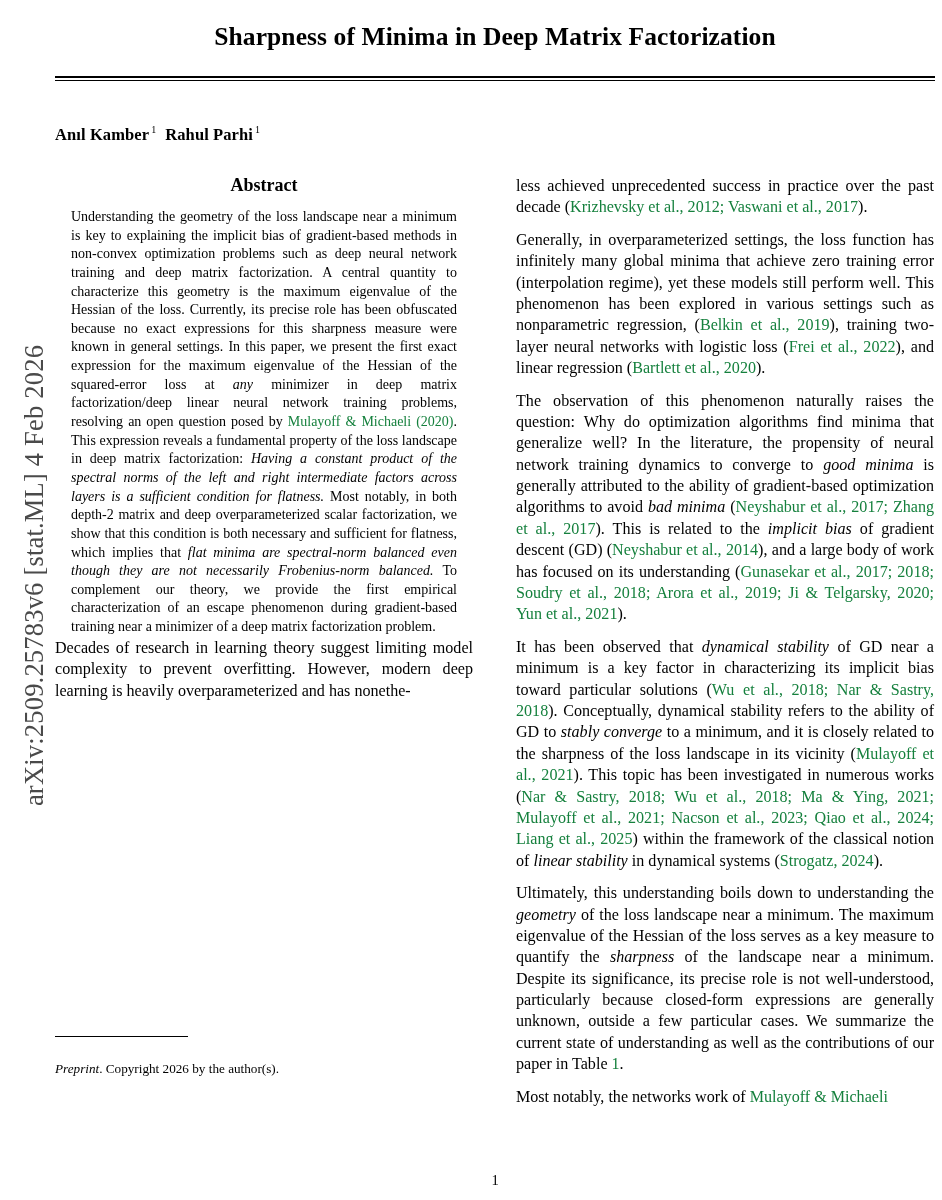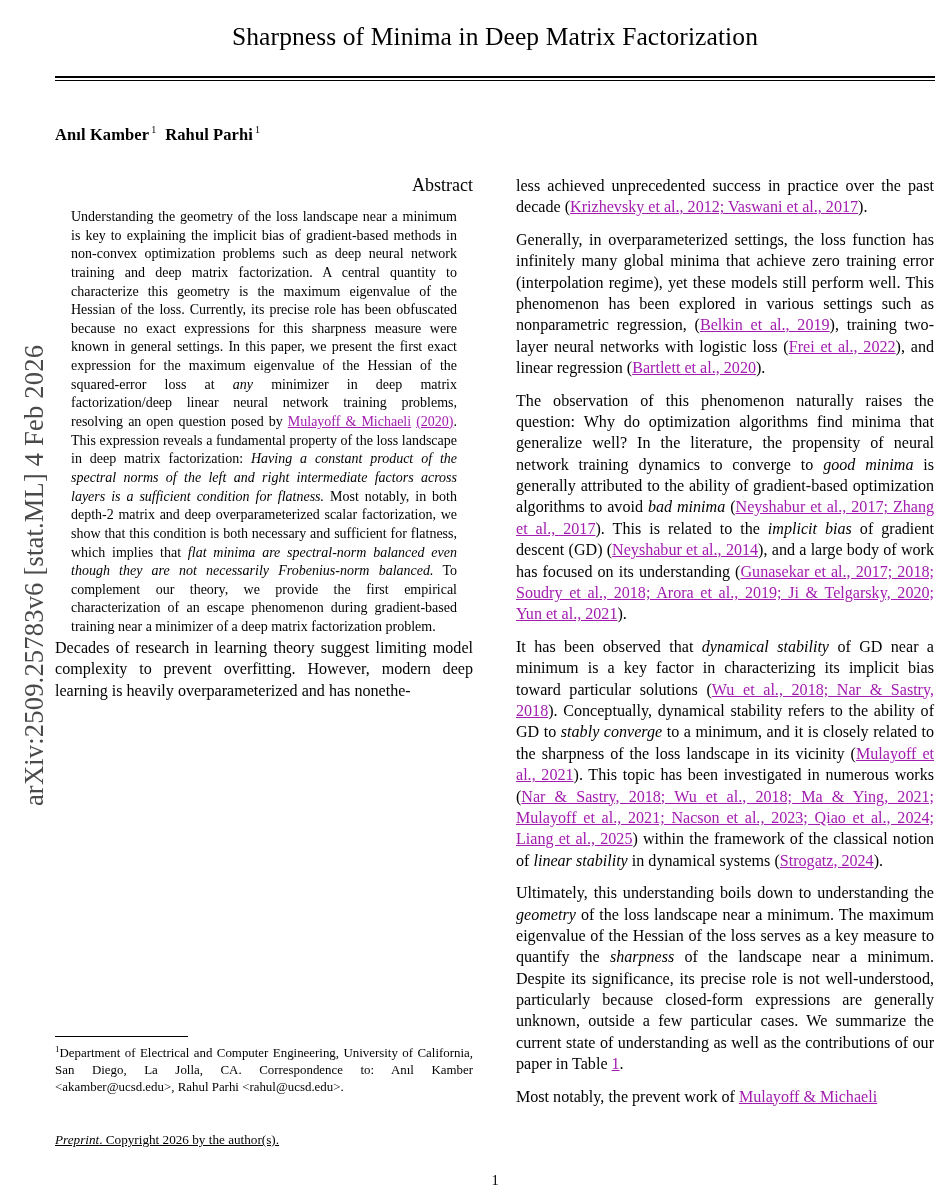--- a/index.html
+++ b/index.html
@@ -40,21 +40,21 @@
     width: 880px;
     height: 1200px;
   }
 
   
   #title-block {
     padding-top: 22px;
   }
   #paper-title {
     font-size: 25.5px;
-    font-weight: normal;
+    font-weight: bold;
     text-align: center;
     letter-spacing: 0.1px;
     line-height: 1.2;
     margin: 0;
   }
   .rule-thick {
     height: 2.6px;
     background: #000;
     margin-top: 23px;
   }
@@ -92,44 +92,44 @@
   }
   .col { width: 418px; }
 
   .section-head {
     font-size: 17.5px;
     font-weight: bold;
     margin: 0 0 9px 0;
     letter-spacing: 0.1px;
   }
   #abstract-head {
-    text-align: right;
+    text-align: center;
     font-size: 18px;
-    font-weight: normal;
+    font-weight: bold;
     margin: 0 0 12px 0;
   }
   .abstract-body {
     font-size: 14px;
     line-height: 1.332;
     text-align: justify;
     text-justify: inter-word;
     margin: 0;
     padding: 0 16px;
     hyphens: manual;
   }
   p.body {
     font-size: 16.1px;
     line-height: 1.33;
     text-align: justify;
     text-justify: inter-word;
     margin: 0 0 11px 0;
     hyphens: manual;
   }
 
-  .lnk { color: #a21caf; text-decoration: underline; }
+  .lnk { color: #15803d; }
   .it { font-style: italic; }
 
   #intro-head { margin-top: 35px; }
 
   
   #footnote {
     position: absolute;
     left: 0;
     top: 1036px;
     width: 418px;
@@ -145,22 +145,21 @@
     line-height: 1.31;
     text-align: justify;
     margin: 0;
   }
   #footnote-text .fn-sup {
     font-size: 9px;
     vertical-align: super;
   }
   #preprint-line {
     font-size: 13.2px;
-    margin-top: 36px;
-    text-decoration: underline;
+    margin-top: 24px;
   }
   #preprint-line .it { font-style: italic; }
 
   
   #page-number {
     position: absolute;
     left: 0;
     top: 1172px;
     width: 880px;
     text-align: center;
@@ -198,25 +197,24 @@
       <p class="body"><span id="p1-tail">less achieved unprecedented success in practice over the past decade (</span><span class="lnk">Krizhevsky et al., 2012; Vaswani et al., 2017</span><span>).</span></p>
 
       <p class="body"><span>Generally, in overparameterized settings, the loss function has infinitely many global minima that achieve zero training error (interpolation regime), yet these models still perform well. This phenomenon has been explored in various settings such as nonparametric regression, (</span><span class="lnk">Belkin et al., 2019</span><span>), training two-layer neural networks with logistic loss (</span><span class="lnk">Frei et al., 2022</span><span>), and linear regression (</span><span class="lnk">Bartlett et al., 2020</span><span>).</span></p>
 
       <p class="body"><span>The observation of this phenomenon naturally raises the question: Why do optimization algorithms find minima that generalize well? In the literature, the propensity of neural network training dynamics to converge to </span><span class="it">good minima</span><span> is generally attributed to the ability of gradient-based optimization algorithms to avoid </span><span class="it">bad minima</span><span> (</span><span class="lnk">Neyshabur et al., 2017; Zhang et al., 2017</span><span>). This is related to the </span><span class="it">implicit bias</span><span> of gradient descent (GD) (</span><span class="lnk">Neyshabur et al., 2014</span><span>), and a large body of work has focused on its understanding (</span><span class="lnk">Gunasekar et al., 2017; 2018; Soudry et al., 2018; Arora et al., 2019; Ji &amp; Telgarsky, 2020; Yun et al., 2021</span><span>).</span></p>
 
       <p class="body"><span>It has been observed that </span><span class="it">dynamical stability</span><span> of GD near a minimum is a key factor in characterizing its implicit bias toward particular solutions (</span><span class="lnk">Wu et al., 2018; Nar &amp; Sastry, 2018</span><span>). Conceptually, dynamical stability refers to the ability of GD to </span><span class="it">stably converge</span><span> to a minimum, and it is closely related to the sharpness of the loss landscape in its vicinity (</span><span class="lnk">Mulayoff et al., 2021</span><span>). This topic has been investigated in numerous works (</span><span class="lnk">Nar &amp; Sastry, 2018; Wu et al., 2018; Ma &amp; Ying, 2021; Mulayoff et al., 2021; Nacson et al., 2023; Qiao et al., 2024; Liang et al., 2025</span><span>) within the framework of the classical notion of </span><span class="it">linear stability</span><span> in dynamical systems (</span><span class="lnk">Strogatz, 2024</span><span>).</span></p>
 
       <p class="body"><span>Ultimately, this understanding boils down to understanding the </span><span class="it">geometry</span><span> of the loss landscape near a minimum. The maximum eigenvalue of the Hessian of the loss serves as a key measure to quantify the </span><span class="it">sharpness</span><span> of the landscape near a minimum. Despite its significance, its precise role is not well-understood, particularly because closed-form expressions are generally unknown, outside a few particular cases. We summarize the current state of understanding as well as the contributions of our paper in Table </span><span class="lnk">1</span><span>.</span></p>
 
-      <p class="body"><span>Most notably, the prevent work of </span><span class="lnk">Mulayoff &amp; Michaeli</span></p>
+      <p class="body"><span>Most notably, the networks work of </span><span class="lnk">Mulayoff &amp; Michaeli</span></p>
     </div>
   </div>
 
   <div id="footnote">
     <div id="footnote-rule"></div>
-    <p id="footnote-text"><span class="fn-sup">1</span><span>Department of Electrical and Computer Engineering, University of California, San Diego, La Jolla, CA. Correspondence to: Anıl Kamber &lt;akamber@ucsd.edu&gt;, Rahul Parhi &lt;rahul@ucsd.edu&gt;.</span></p>
     <div id="preprint-line"><span class="it">Preprint</span><span>. Copyright 2026 by the author(s).</span></div>
   </div>
 
   <div id="page-number">1</div>
 
 </div>
 
 </body></html>

